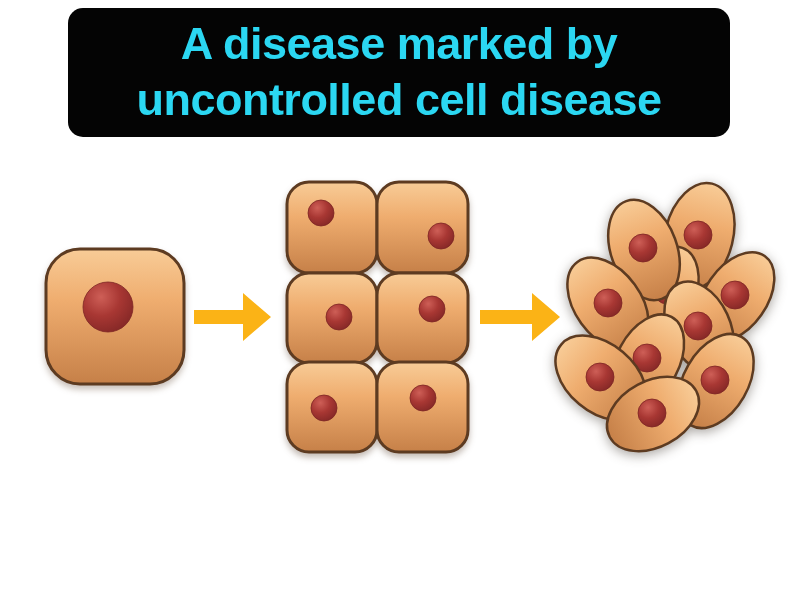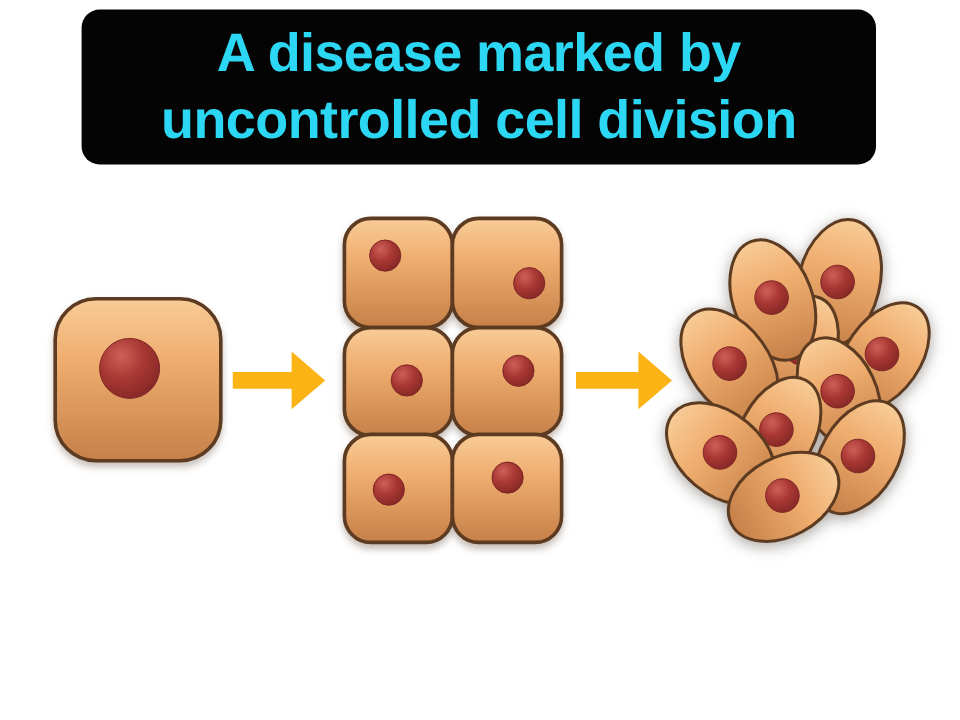--- a/index.html
+++ b/index.html
@@ -51,21 +51,21 @@
   .grid-shadow    { filter: drop-shadow(0px 4px 3px rgba(60,30,5,0.30)); }
   .cluster-shadow { filter: drop-shadow(0px 3px 6px rgba(40,30,20,0.40)); }
 </style>
 </head>
 <body>
 
 <div class="page">
 
   <div class="banner">
     <div class="banner-line">A disease marked by</div>
-    <div class="banner-line">uncontrolled cell division</div>
+    <div class="banner-line">uncontrolled cell disease</div>
   </div>
 
   <svg class="diagram" viewBox="0 0 800 600" xmlns="http://www.w3.org/2000/svg">
     <defs>
       <linearGradient id="cellGrad" x1="0" y1="0" x2="0" y2="1">
         <stop offset="0" stop-color="#F8CC97"></stop>
         <stop offset="0.38" stop-color="#EFAD6F"></stop>
         <stop offset="1" stop-color="#C68048"></stop>
       </linearGradient>
       <radialGradient id="nucGrad" cx="0.36" cy="0.30" r="0.85">

